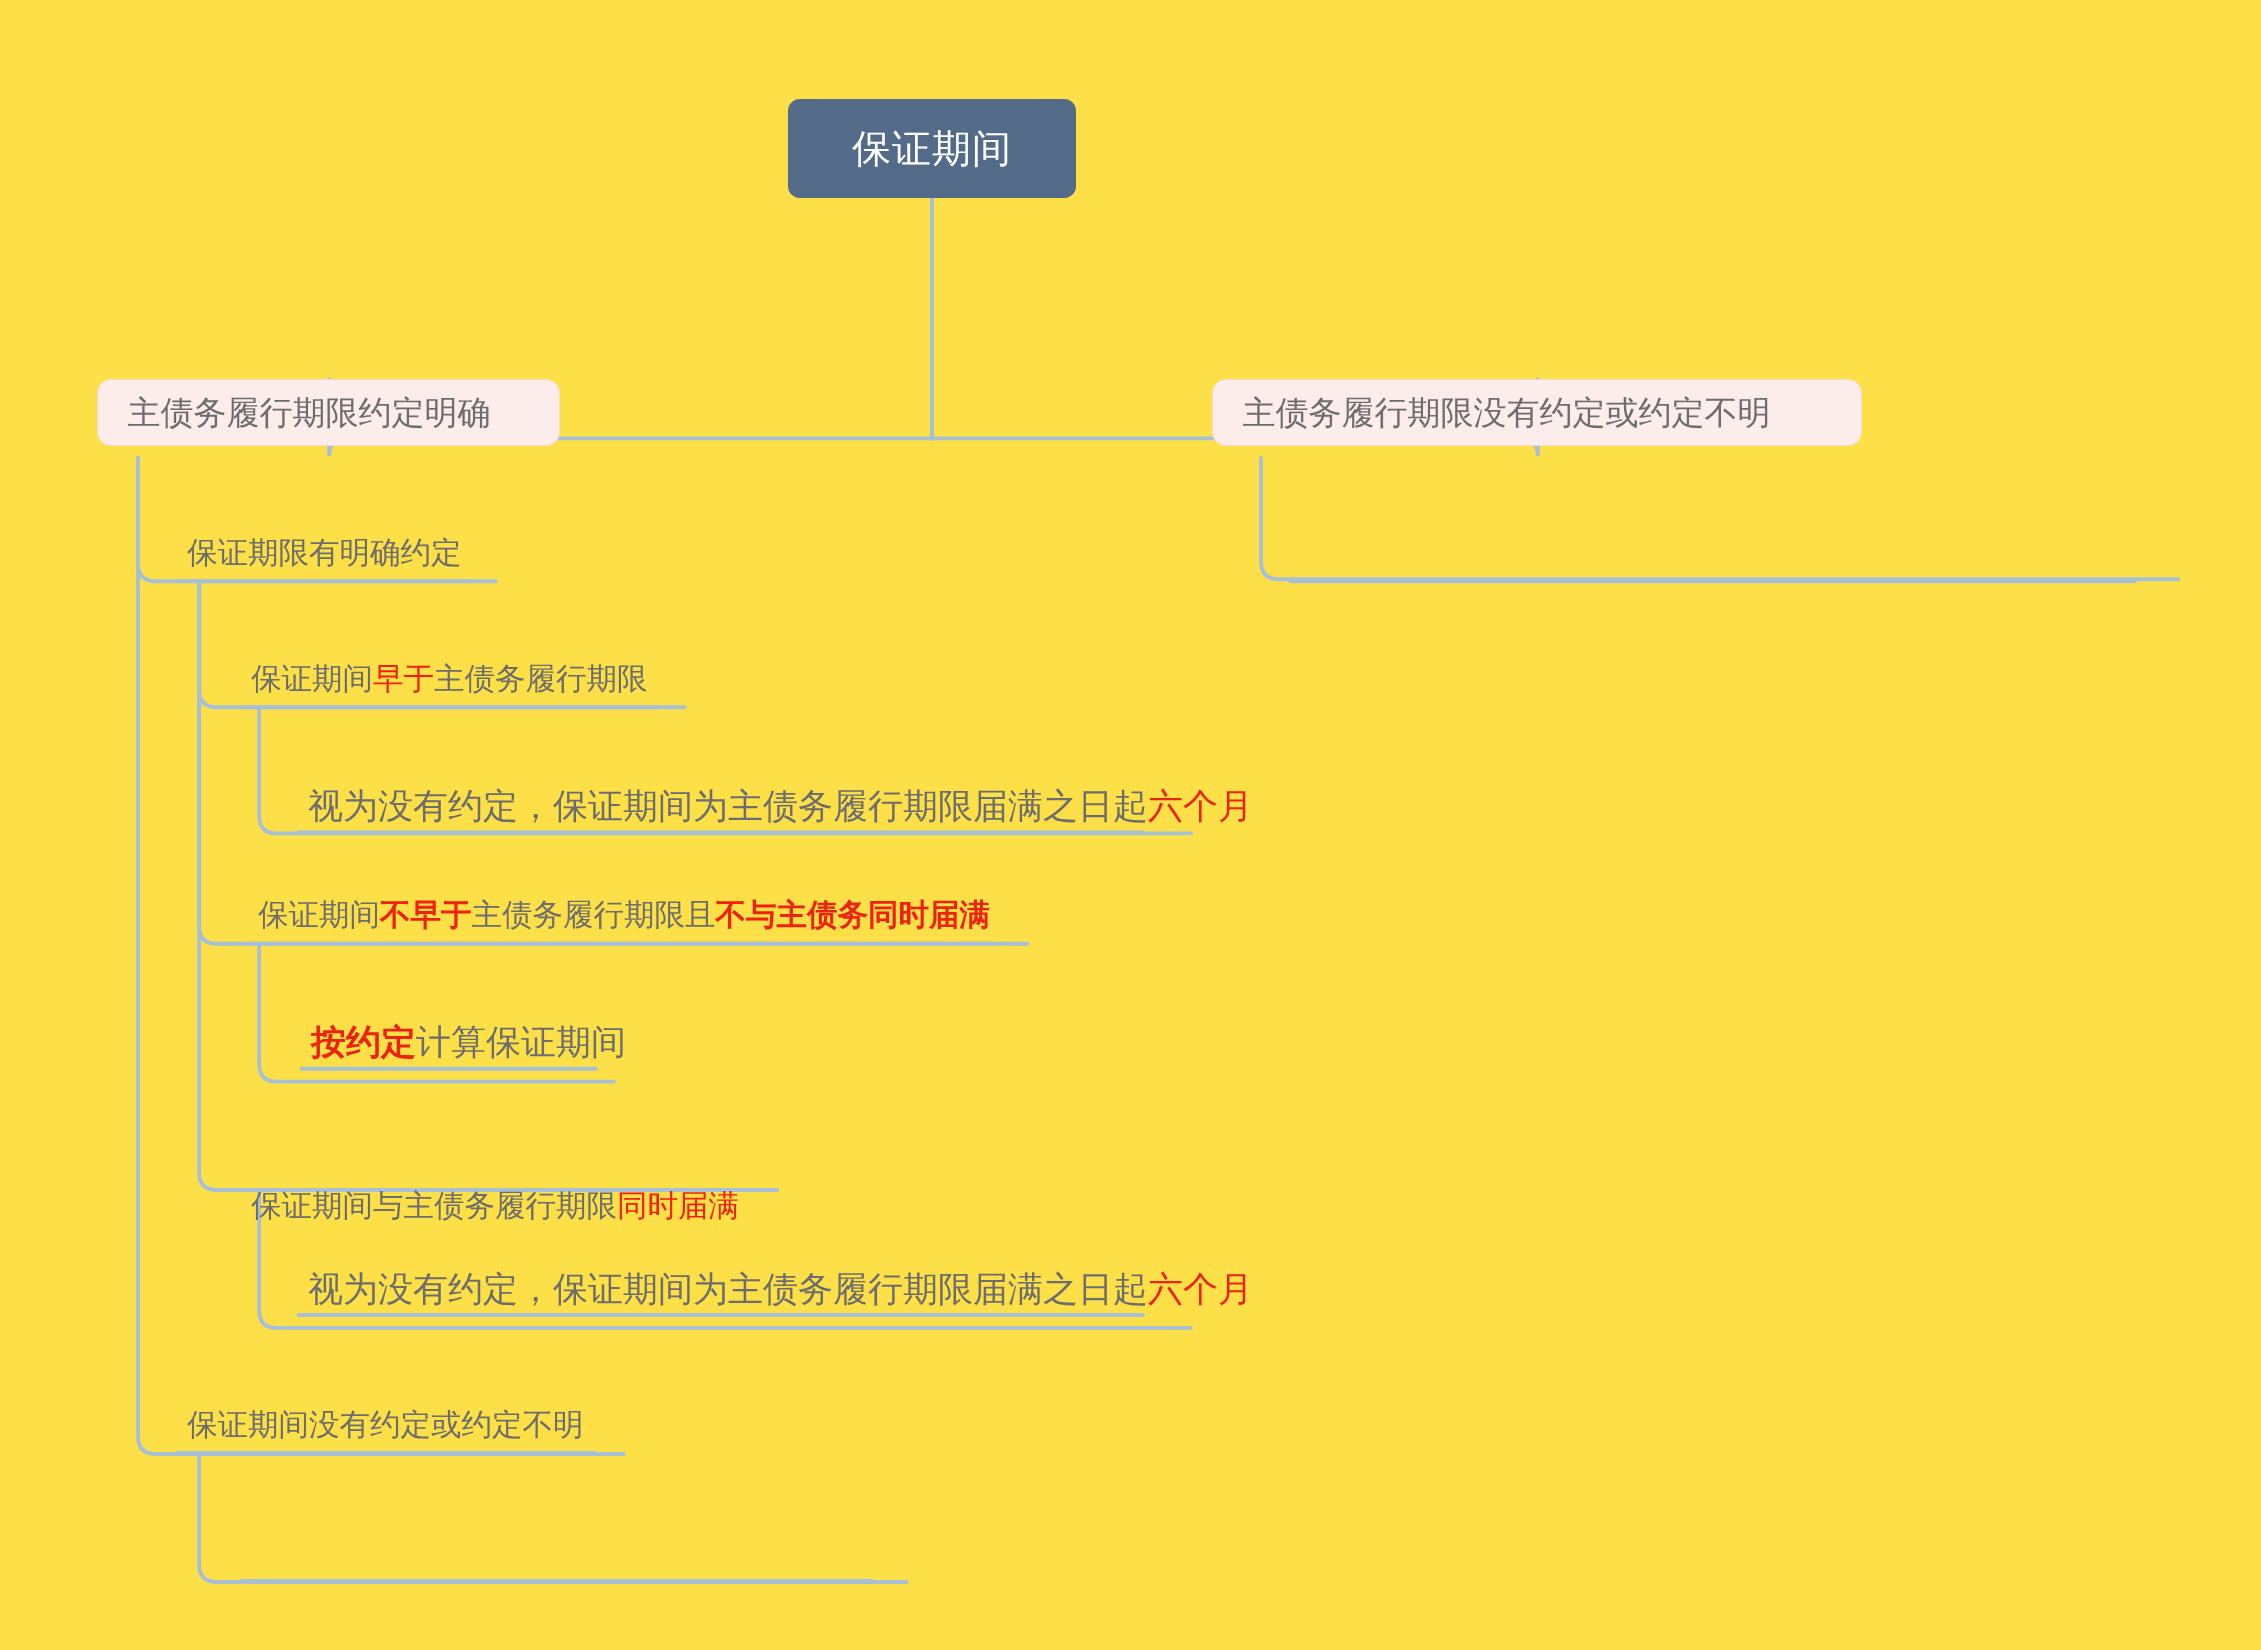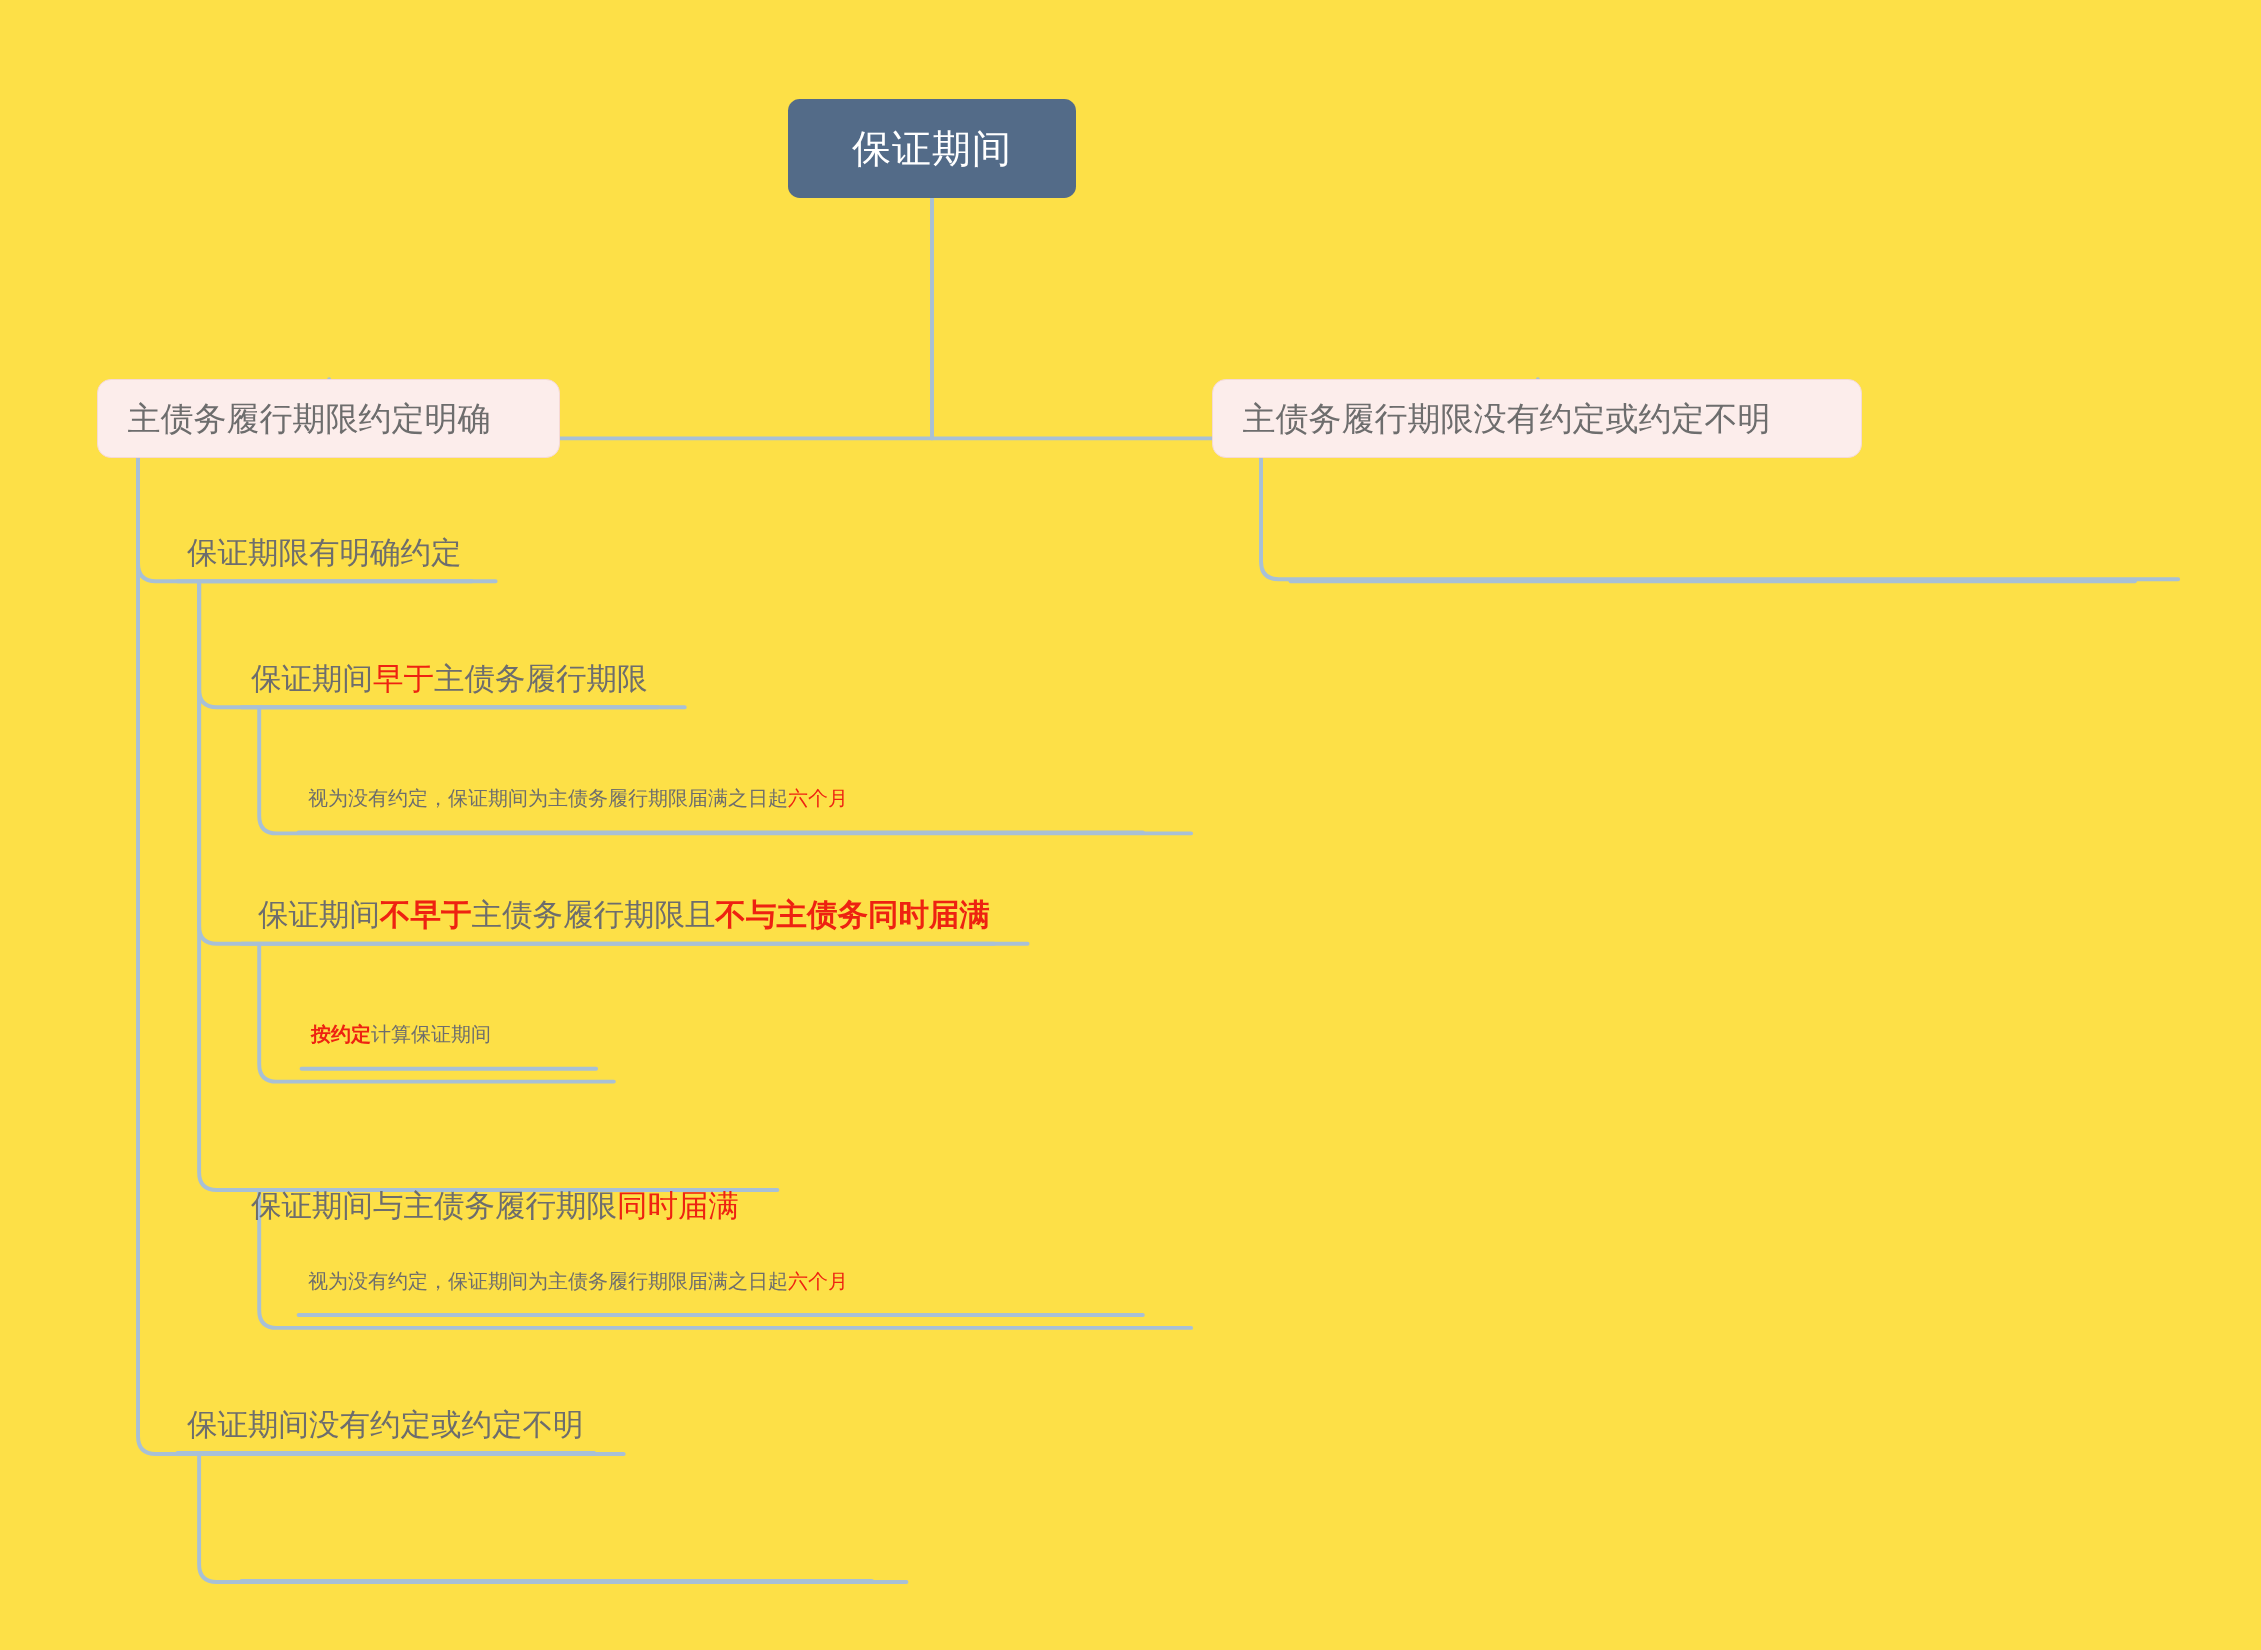--- a/index.html
+++ b/index.html
@@ -41,21 +41,21 @@
   .root-node .label {
     color: #ffffff;
     font-size: 39px;
     letter-spacing: 1px;
     line-height: 1;
   }
 
   
   .branch-node {
     position: absolute;
-    height: 79px;
+    height: 67px;
     border-radius: 13.8px;
     background: #fcedeb;
     border: 1.5px solid #f5d9d6;
     display: flex;
     align-items: center;
     box-sizing: border-box;
     padding: 0 29.6px;
   }
   .branch-node .label {
     color: #6d6d6d;
@@ -71,21 +71,21 @@
     position: absolute;
     white-space: nowrap;
     color: #6d6d6d;
     line-height: 1;
   }
   .leaf .t { color: #6d6d6d; text-align: right; }
   .leaf .r { color: #ee2211; }
   .leaf .rb { color: #ee2211; font-weight: bold; }
   .leaf.lvl2 { font-size: 30.5px; }
   .leaf.lvl3 { font-size: 30.5px; }
-  .leaf.lvl4 { font-size: 20px; }
+  .leaf.lvl4 { font-size: 35px; }
 </style>
 </head>
 <body>
 
 <div id="canvas">
 
   <svg id="wires" viewBox="0 0 2296 1676" xmlns="http://www.w3.org/2000/svg">
     <g fill="none" stroke="#a8c0d6" stroke-width="4" stroke-linecap="round">
 
       <path d="M946,200 L946,445"></path>

